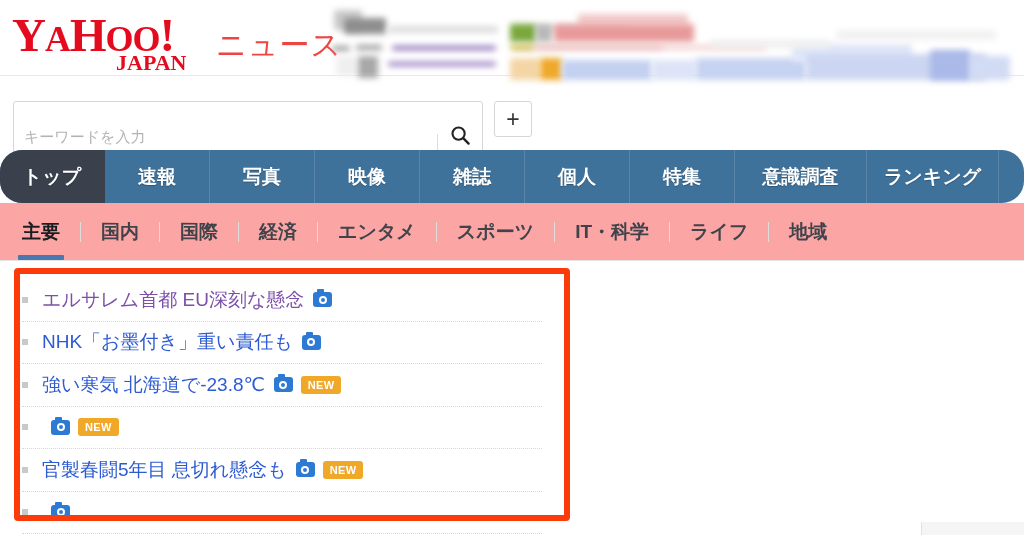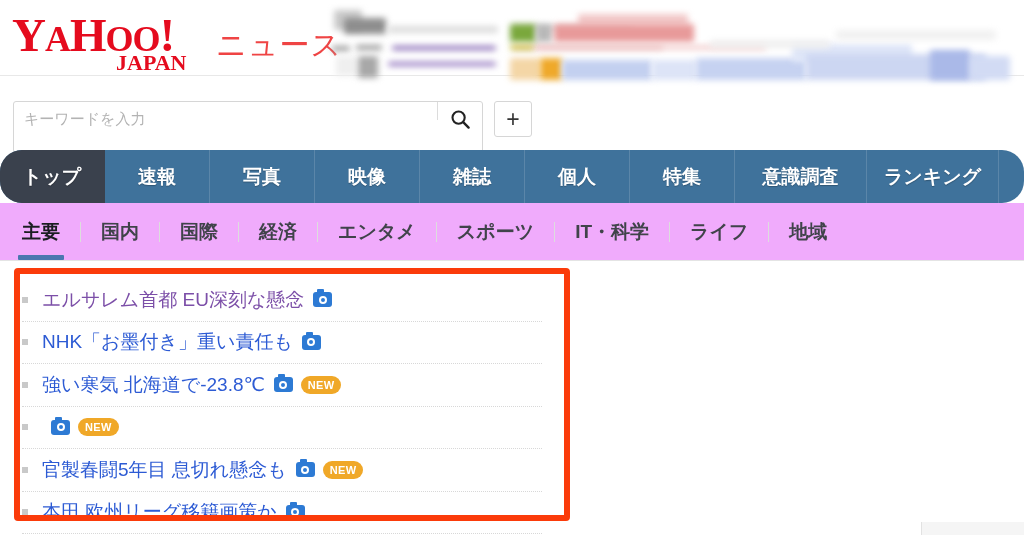--- a/index.html
+++ b/index.html
@@ -36,21 +36,21 @@
   }
 
   
   .blur-zone { position: absolute; top: 4px; left: 330px; width: 690px; height: 80px; }
   .bk { position: absolute; border-radius: 2px; filter: blur(3.2px); }
 
   
   .searchrow { position: absolute; top: 89px; left: 0; width: 1024px; height: 61px; background: #fff; }
   .searchbox {
     position: absolute; left: 13px; top: 12px; width: 470px; height: 52px;
-    border: 1px solid #d6d6d6; border-radius: 3px; background: #fff; display: flex; align-items: flex-start;
+    border: 1px solid #d6d6d6; border-radius: 3px; background: #fff; display: flex; align-items: flex-end;
   }
   .searchbox input {
     flex: 1; border: 0; outline: none; height: 32px; padding: 0 10px;
     font-size: 15px; color: #333; font-family: "Liberation Sans", sans-serif; background: transparent;
   }
   .searchbox input::placeholder { color: #b3b3b3; }
   .sb-div { width: 1px; height: 18px; background: #dcdcdc; }
   .sb-btn {
     width: 44px; height: 34px; display: flex; align-items: center; justify-content: center;
     background: transparent; border: 0; cursor: pointer;
@@ -72,21 +72,21 @@
     color: #fff; font-size: 19px; font-weight: 700; cursor: pointer;
     border-right: 1px solid #5b86a9; text-shadow: 0 1px 1px rgba(0,0,0,.25);
     padding: 0 14px; white-space: nowrap;
   }
   .mtab.active { background: #3a414d; border-right: 1px solid #3a414d; }
   .mtab.wide { min-width: 132px; }
 
   
   .subnav {
     position: absolute; top: 203px; left: 0; width: 1024px; height: 58px;
-    background: #f0abfc; border-bottom: 1px solid #e4e4e4;
+    background: #fca5a5; border-bottom: 1px solid #e4e4e4;
     display: flex; align-items: center; padding-left: 20px;
   }
   .snitem {
     font-size: 19px; font-weight: 700; color: #40434a; cursor: pointer;
     padding: 0 2px; position: relative; white-space: nowrap;
   }
   .snitem.active { color: #1b1d21; }
   .snitem.active::after {
     content: ""; position: absolute; left: -2px; right: -2px; bottom: -15px;
     height: 5px; background: #4a77b0; border-radius: 1px;
@@ -113,21 +113,21 @@
   .cam::before {
     content: ""; position: absolute; left: 4px; top: -3px; width: 7px; height: 3px;
     background: #2d7ad4; border-radius: 1px 1px 0 0;
   }
   .cam::after {
     content: ""; position: absolute; left: 5.5px; top: 3.5px; width: 8px; height: 8px;
     border: 2px solid #fff; border-radius: 50%; box-sizing: border-box;
   }
   .newbadge {
     margin-left: 8px; background: #f0a828; color: #fff; font-size: 11px; font-weight: 700;
-    padding: 2px 7px 2px 7px; border-radius: 9px; letter-spacing: .3px; flex: none; line-height: 1.3;
+    padding: 2px 7px 2px 7px; border-radius: 3px; letter-spacing: .3px; flex: none; line-height: 1.3;
   }
 
   
   .redbox {
     position: absolute; left: 14px; top: 268px; width: 556px; height: 253px;
     border: 6px solid #fb3b0a; border-radius: 4px; pointer-events: none; z-index: 40;
   }
 
   
   .rail {
@@ -265,21 +265,20 @@
 
       <div class="newsitem">
         <span class="bullet"></span>
         <a class="newstitle" href="#">官製春闘5年目 息切れ懸念も</a>
         <span class="cam"></span>
         <span class="newbadge">NEW</span>
       </div>
 
       <div class="newsitem">
         <span class="bullet"></span>
-        <a class="newstitle" href="#">本田 欧州リーグ移籍画策か</a>
         <span class="cam"></span>
       </div>
 
     </div>
 
     <div class="vline"></div>
     <div class="rail"></div>
 
   </div>
 

